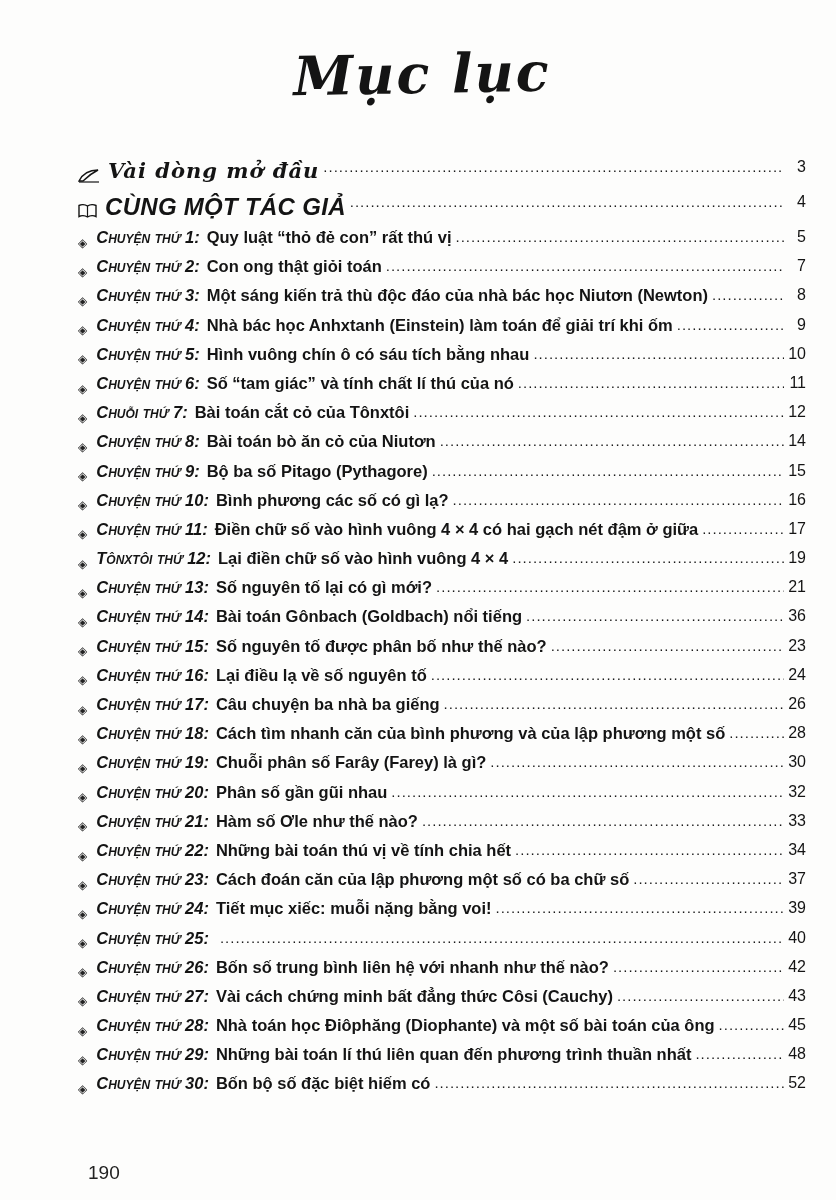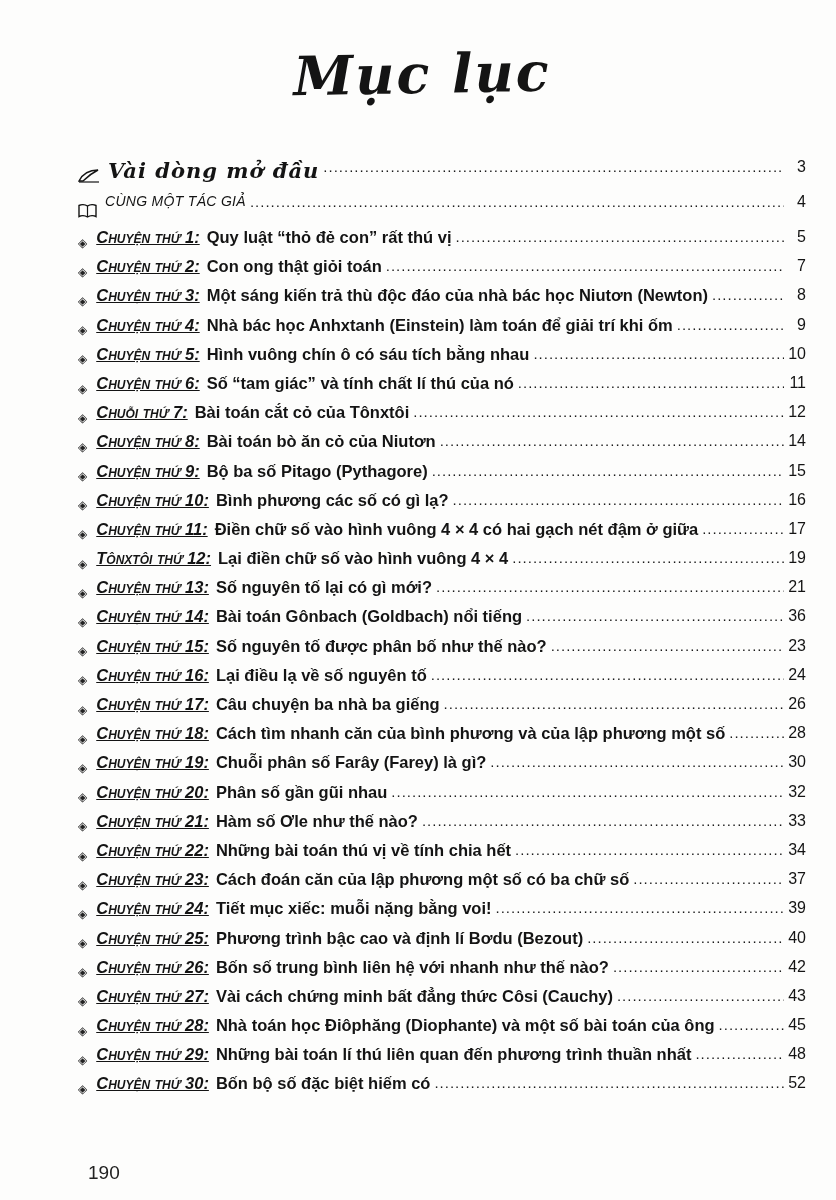--- a/index.html
+++ b/index.html
@@ -39,21 +39,20 @@
     align-self: center;
     flex: 0 0 auto;
   }
   .row .prefix {
     font-style: italic;
     font-weight: bold;
     font-variant: small-caps;
     font-size: 16.5px;
     margin-right: 7px;
     flex: 0 0 auto;
-    text-decoration: underline;
   }
   .row .title {
     font-weight: bold;
     font-size: 16.5px;
     flex: 0 0 auto;
   }
   .row .dots {
     flex: 1 1 auto;
     overflow: hidden;
     font-size: 15px;
@@ -82,22 +81,22 @@
   }
   .front-row.script .title {
     font-family: "DejaVu Serif", serif;
     font-style: italic;
     font-weight: bold;
     font-size: 21px;
     letter-spacing: 1px;
   }
   .front-row.author .title {
     font-style: italic;
-    font-weight: normal;
-    font-size: 14px;
+    font-weight: bold;
+    font-size: 24px;
     letter-spacing: .3px;
   }
   .folio {
     position: absolute;
     left: 88px; top: 1122px;
     font-size: 19px;
     color: #222;
     margin-top: 40px;
   }
   svg { display: block; }
@@ -326,21 +325,20 @@
     <span class="bullet">◈</span>
     <span class="prefix">Chuyện thứ 24:</span>
     <span class="title">Tiết mục xiếc: muỗi nặng bằng voi!</span>
     <span class="dots"></span>
     <span class="pg">39</span>
   </div>
 
   <div class="row">
     <span class="bullet">◈</span>
     <span class="prefix">Chuyện thứ 25:</span>
-    <span class="title">Phương trình bậc cao và định lí Bơdu (Bezout)</span>
     <span class="dots"></span>
     <span class="pg">40</span>
   </div>
 
   <div class="row">
     <span class="bullet">◈</span>
     <span class="prefix">Chuyện thứ 26:</span>
     <span class="title">Bốn số trung bình liên hệ với nhanh như thế nào?</span>
     <span class="dots"></span>
     <span class="pg">42</span>

